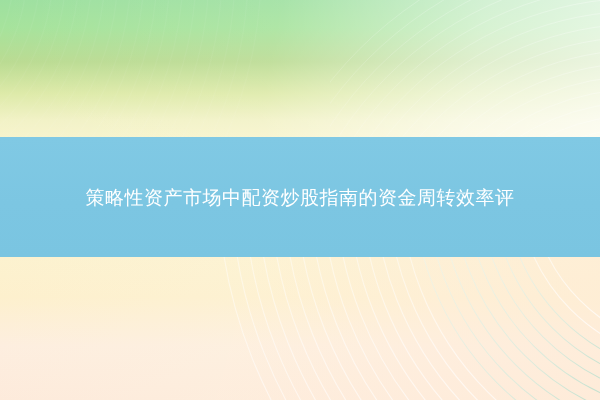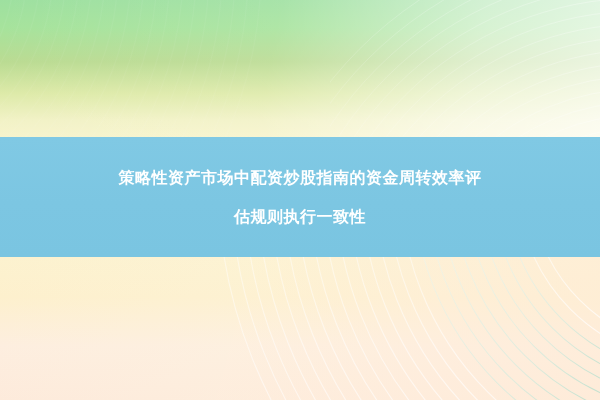--- a/index.html
+++ b/index.html
@@ -87,22 +87,22 @@
     height: 120px;
     display: flex;
     flex-direction: column;
     align-items: center;
     justify-content: center;
     box-sizing: border-box;
     padding: 0 8px;
   }
   .headline-line {
     color: #ffffff;
-    font-size: 16px;
-    font-weight: bold;
+    font-size: 19px;
+    font-weight: normal;
     line-height: 39px;
     letter-spacing: 0.5px;
     text-align: right;
     white-space: nowrap;
   }
 </style>
 </head>
 <body>
 
 <div id="banner">
@@ -243,16 +243,15 @@
         <circle cx="700" cy="180" r="248"></circle>
         <circle cx="700" cy="180" r="261"></circle>
         <circle cx="700" cy="180" r="274"></circle>
         <circle cx="700" cy="180" r="287"></circle>
       </g>
     </g>
   </svg>
 
   <div id="headline">
     <div class="headline-line">策略性资产市场中配资炒股指南的资金周转效率评</div>
-    <div class="headline-line">估规则执行一致性</div>
   </div>
 
 </div>
 
 </body></html>

